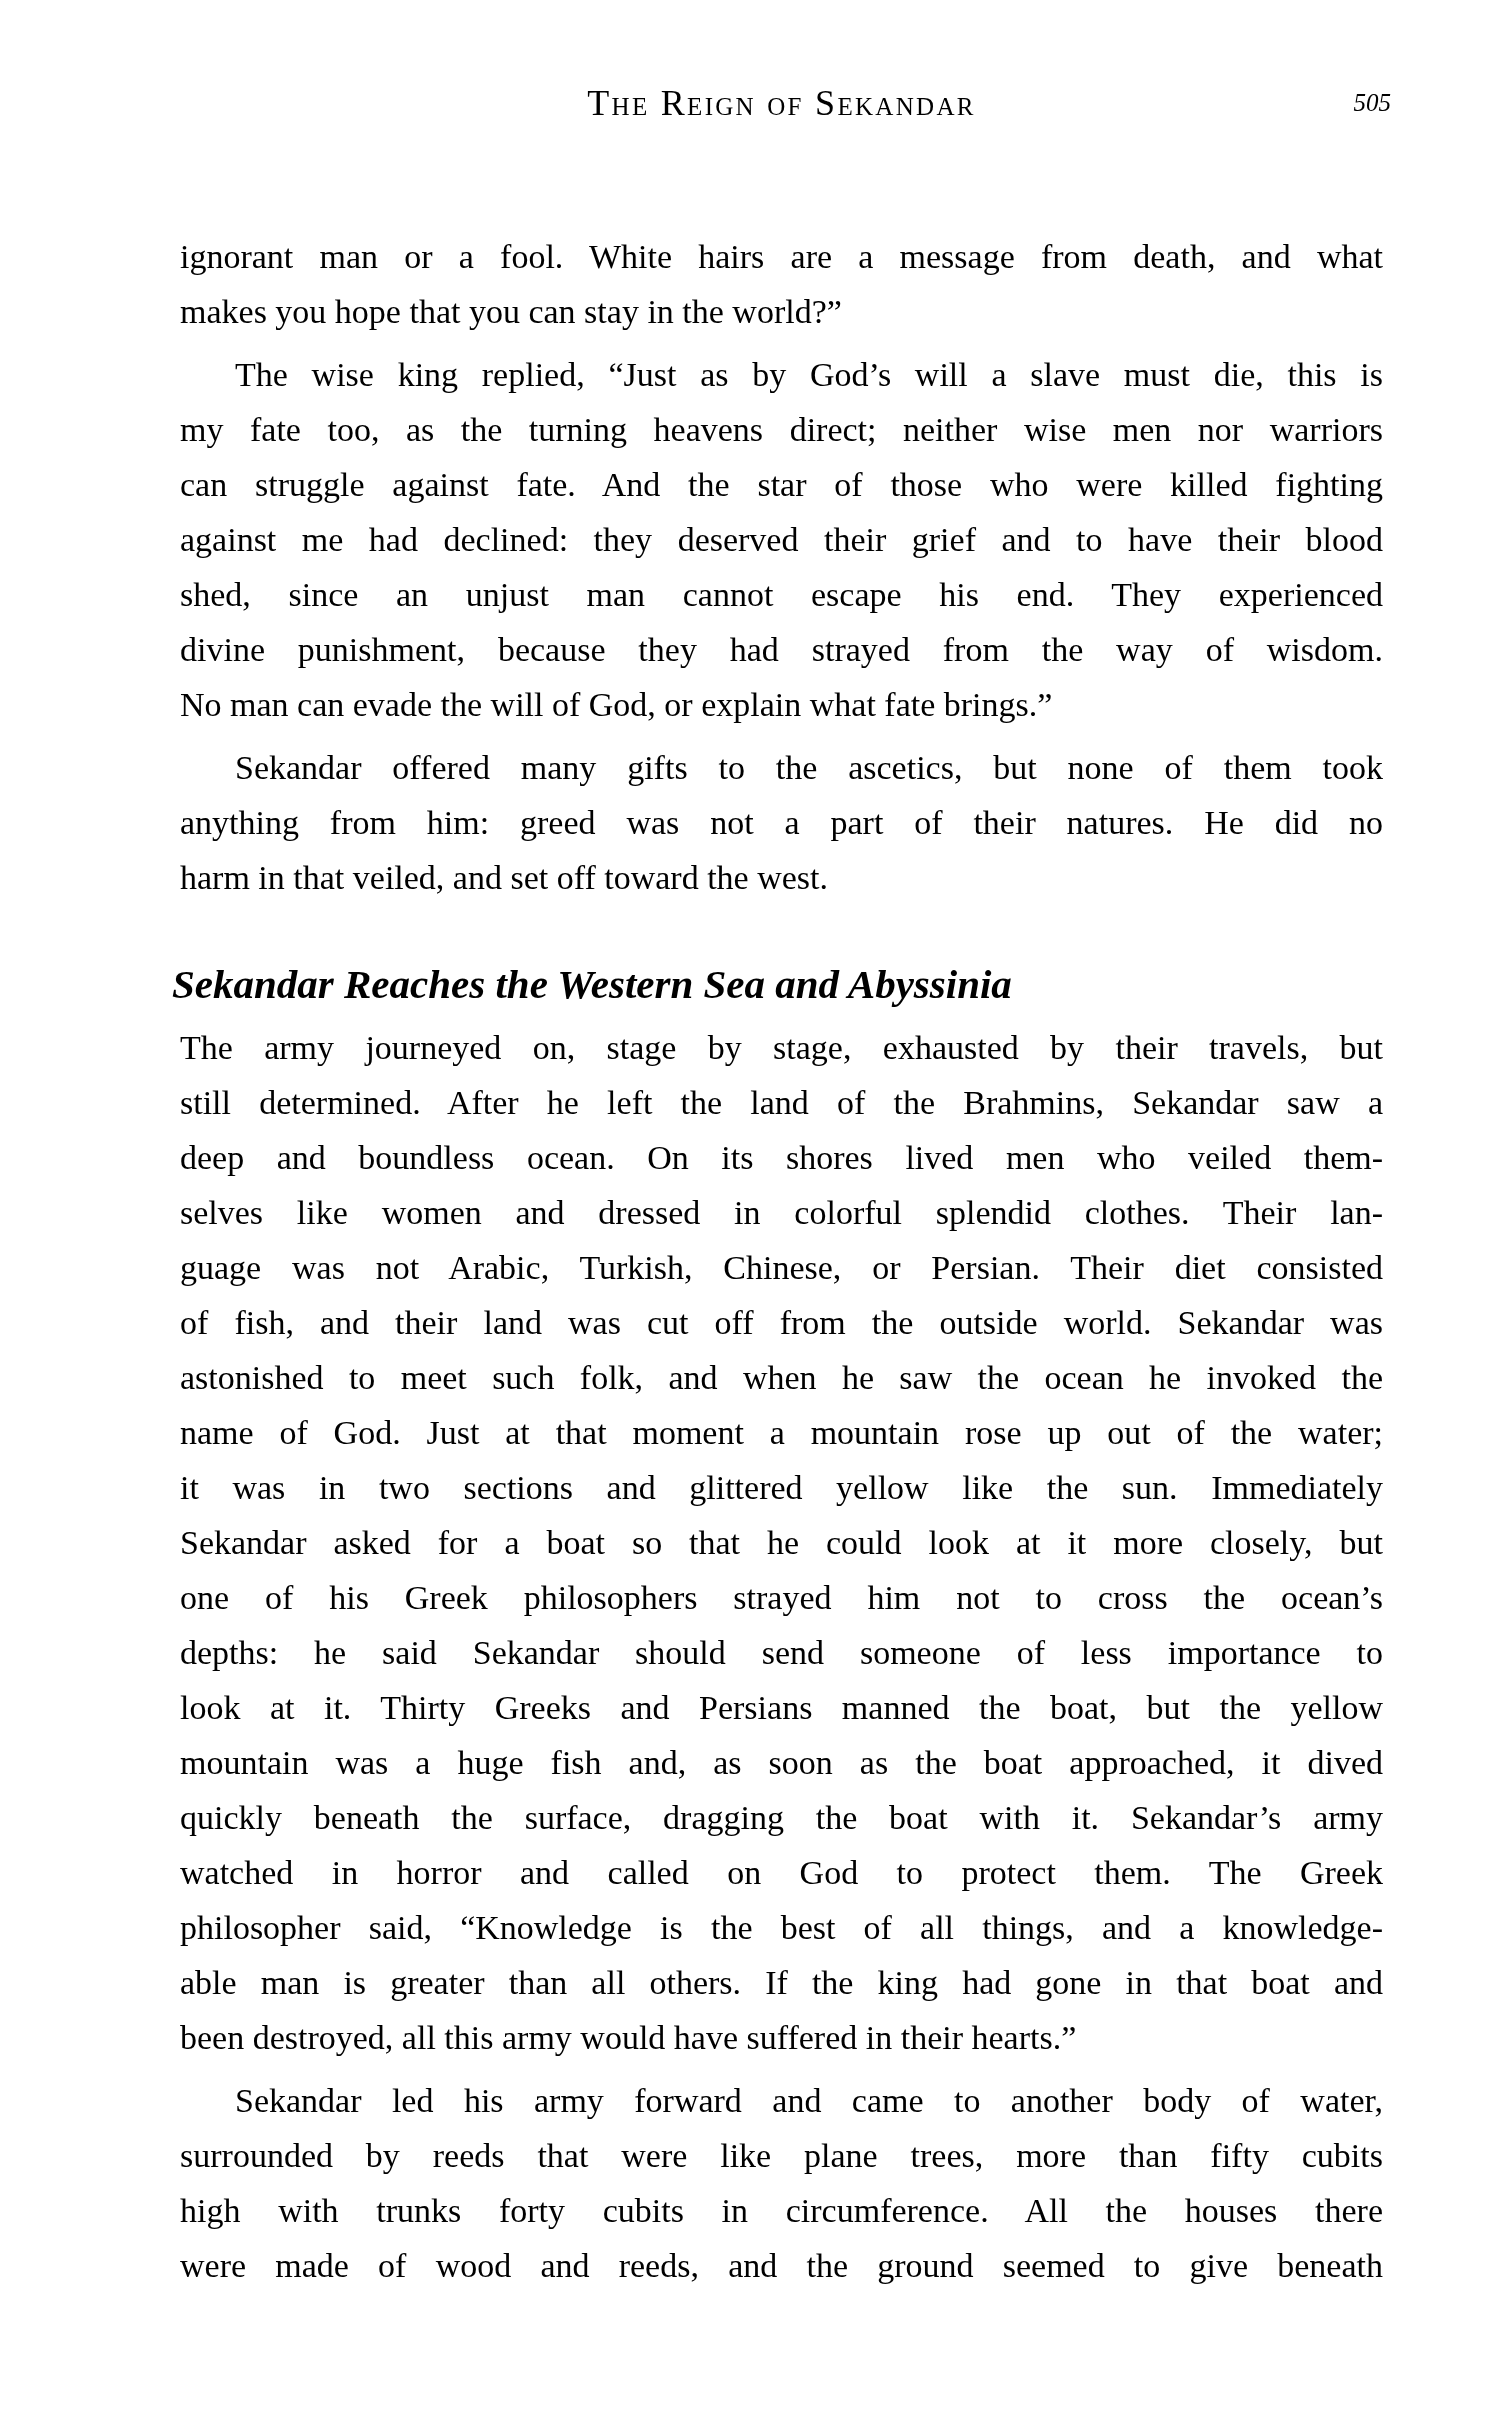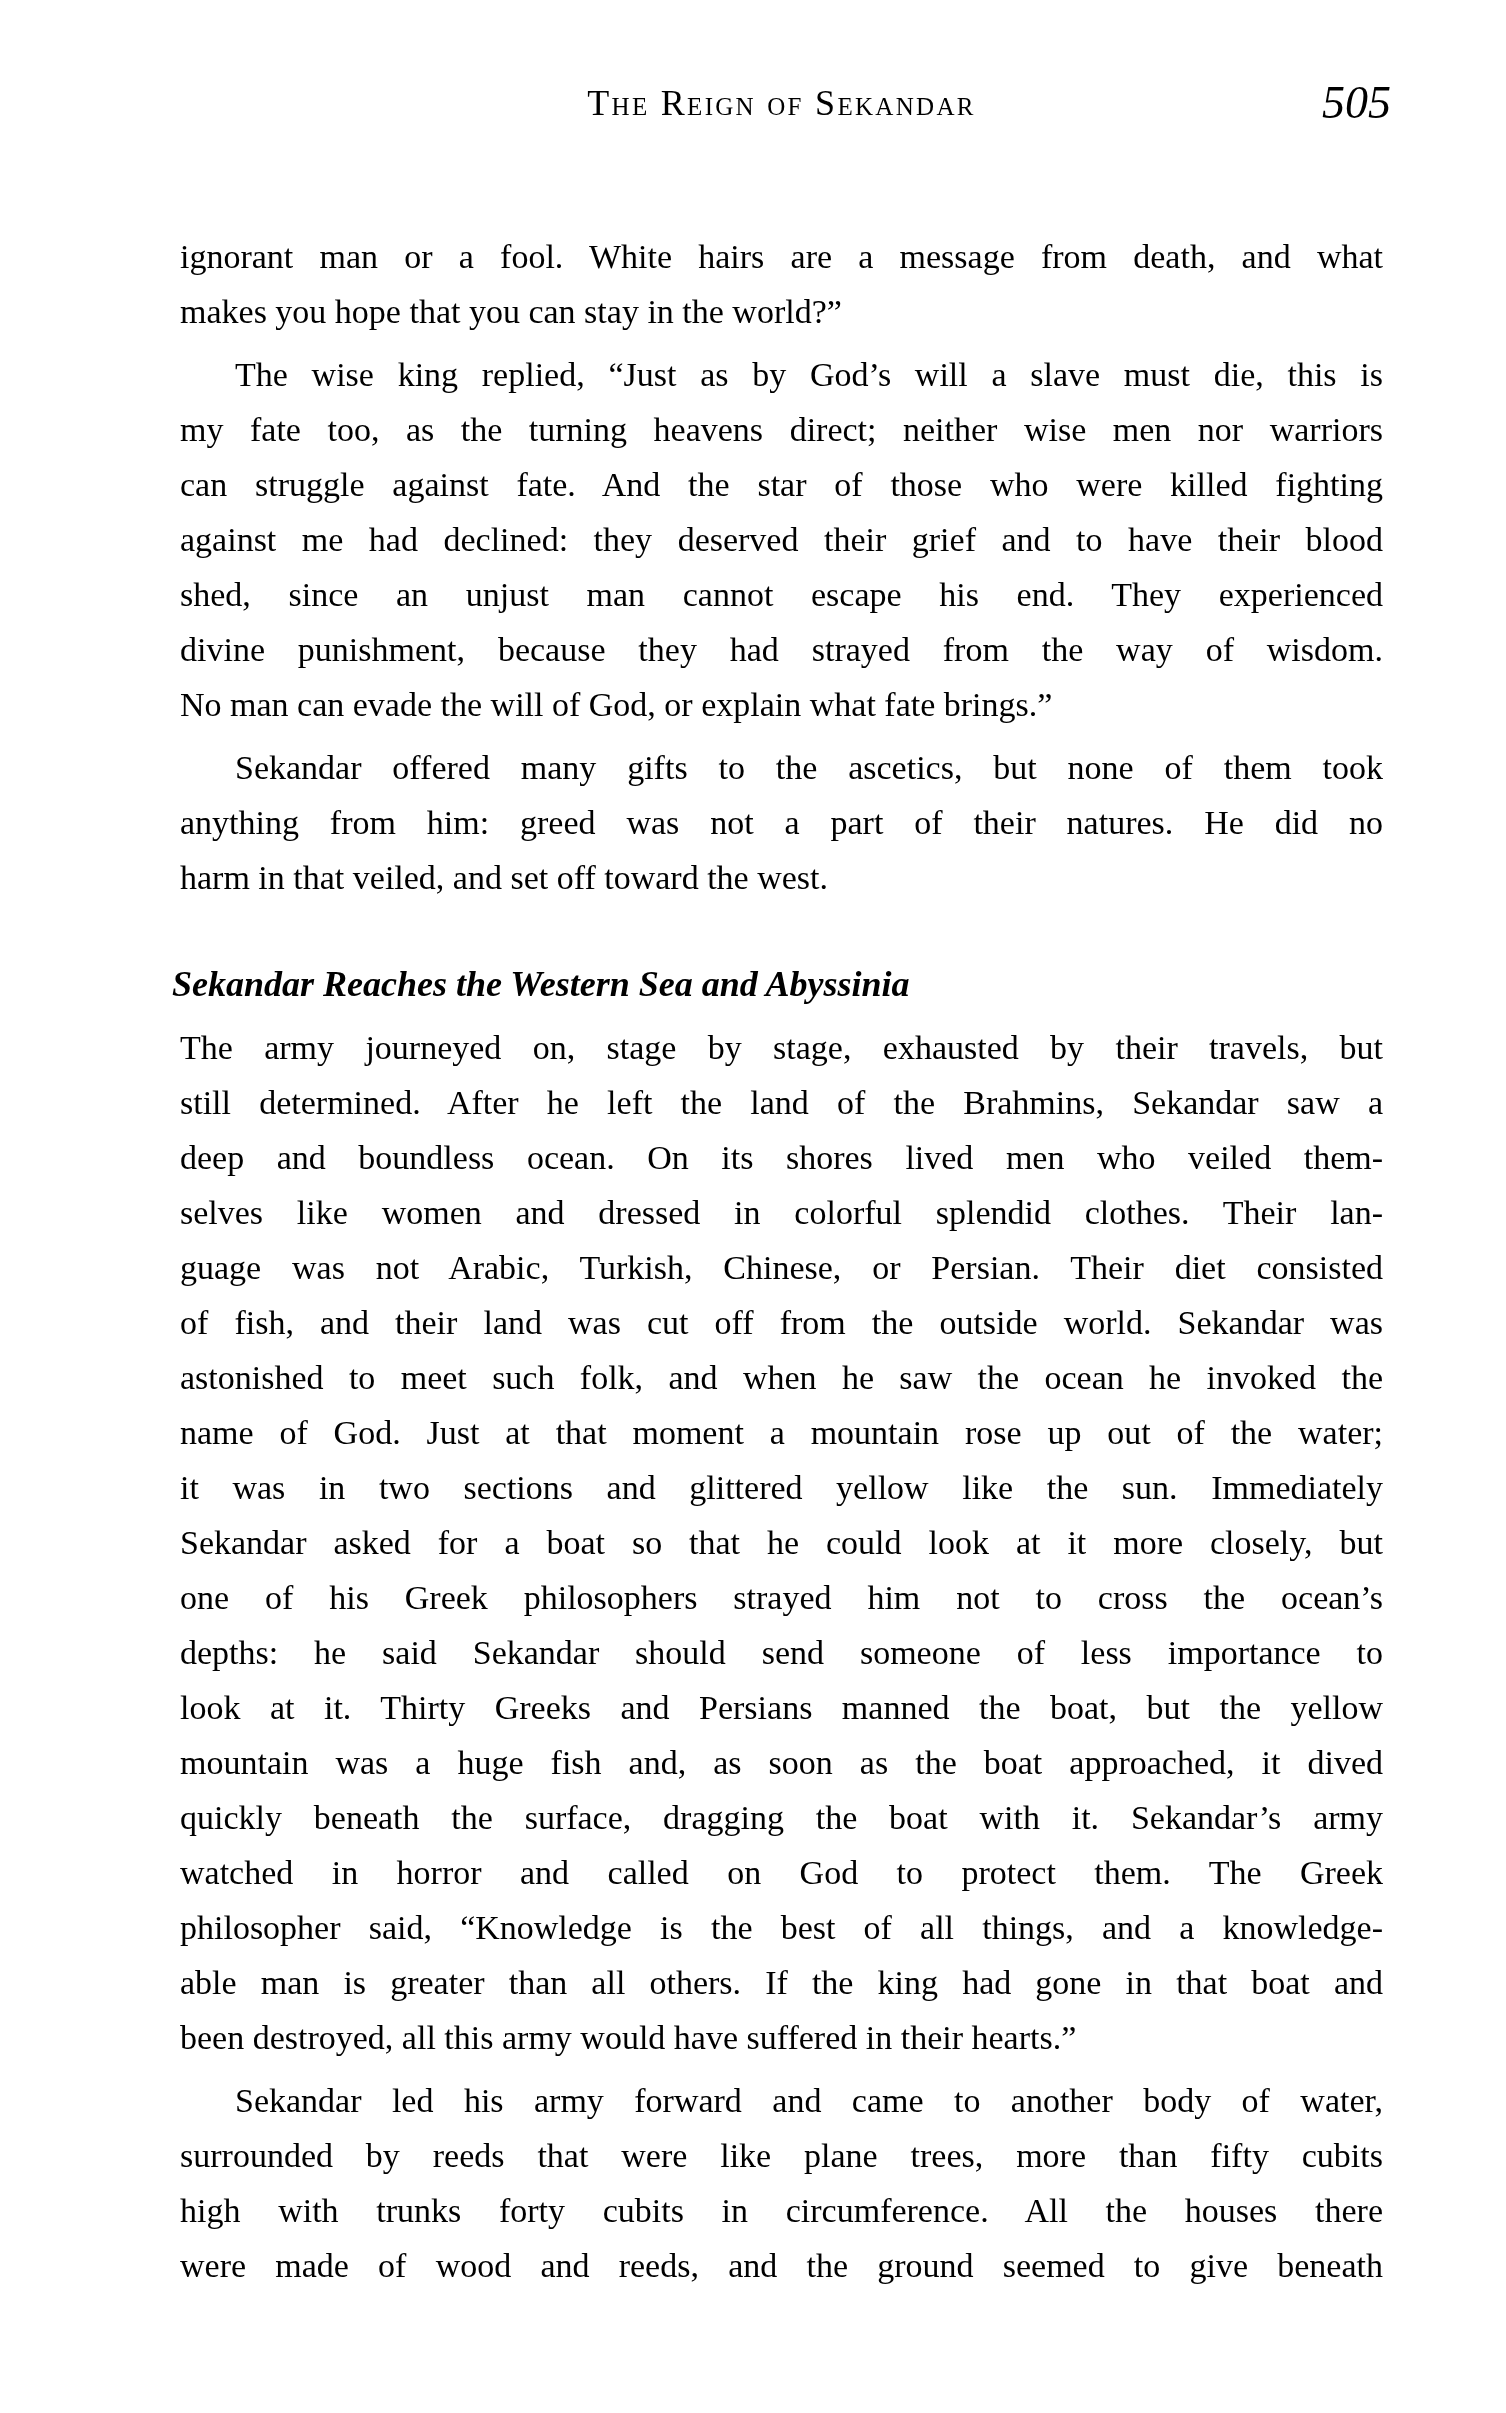--- a/index.html
+++ b/index.html
@@ -33,21 +33,21 @@
     font-size: 36px;
     letter-spacing: 2.3px;
     line-height: 50px;
     white-space: nowrap;
   }
   .head-page-num {
     position: absolute;
     right: 0;
     top: 0;
     font-style: italic;
-    font-size: 46px;
+    font-size: 25px;
     line-height: 50px;
   }
   .body-text {
     position: absolute;
     top: 221px;
     left: 172px;
     width: 1219px;
     font-size: 34px;
     line-height: 55px;
   }
@@ -66,21 +66,21 @@
     text-align-last: left;
     -moz-text-align-last: left;
   }
   .text-line.indent {
     text-indent: 55px;
   }
   .section-heading {
     margin: 52px 0 6.2px 0;
     font-weight: bold;
     font-style: italic;
-    font-size: 36px;
+    font-size: 41px;
     line-height: 55px;
     text-align: left;
   }
 </style>
 </head>
 <body>
 
 <div class="page">
 
   <header class="running-head">

